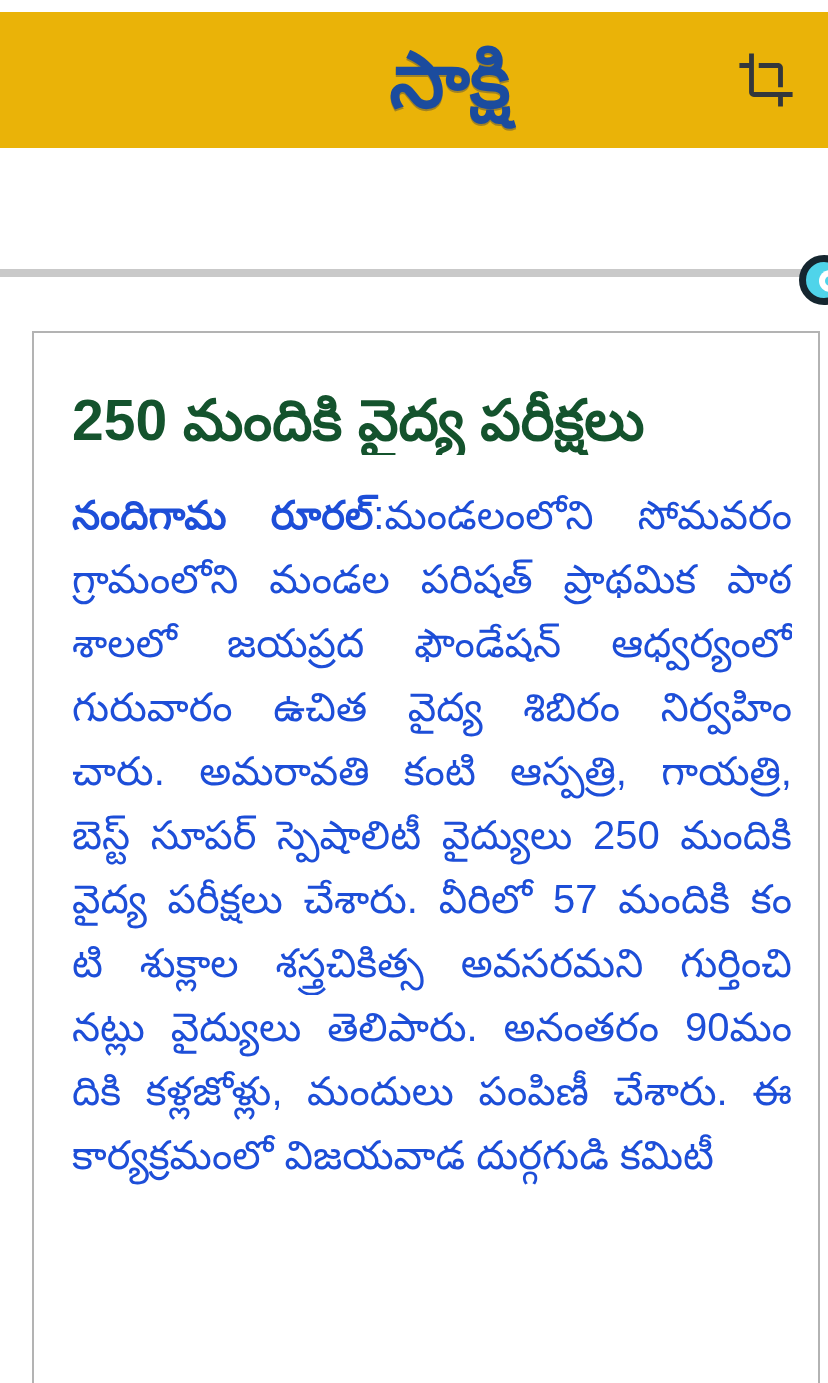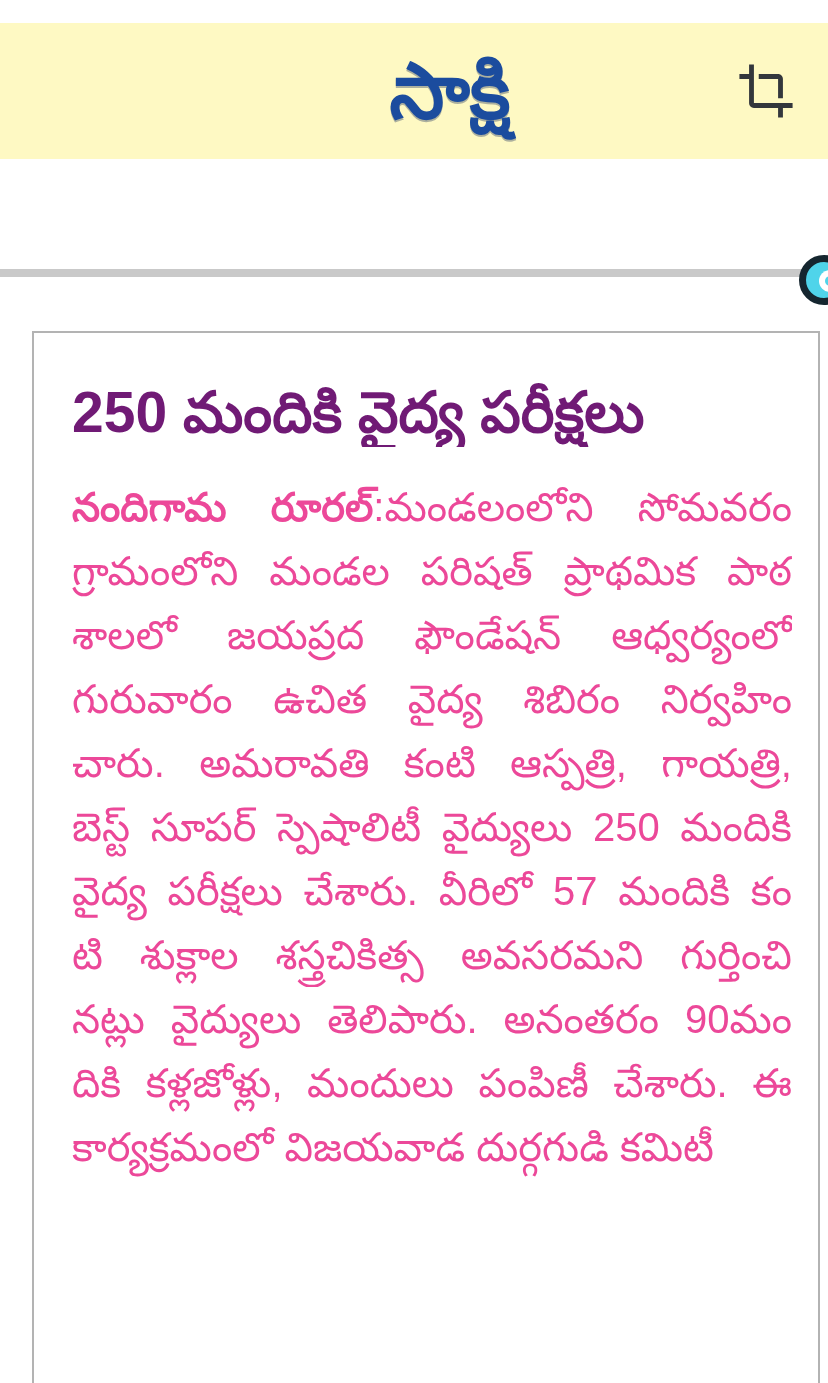--- a/index.html
+++ b/index.html
@@ -13,23 +13,23 @@
     font-family: "Liberation Sans", "DejaVu Sans", sans-serif;
   }
   .status-strip {
     position: absolute;
     left: 0; top: 0;
     width: 100%; height: 23px;
     background: #ffffff;
   }
   .app-header {
     position: absolute;
-    left: 0; top: 23px;
+    left: 0; top: 12px;
     width: 100%; height: 136px;
-    background: #fef9c3;
+    background: #eab308;
     display: flex;
     align-items: center;
     justify-content: center;
   }
   .app-logo {
     color: #1B4C9E;
     font-size: 78px;
     font-weight: 700;
     line-height: 1;
     transform: translateX(36px);
@@ -83,30 +83,30 @@
   .article-card {
     position: absolute;
     left: 32px; top: 331px;
     width: 788px; height: 1120px;
     box-sizing: border-box;
     background: #ffffff;
     border: 2px solid #B3B3B3;
     padding: 44px 26px 0 38px;
   }
   .article-headline {
-    margin: 0 0 28px 0;
+    margin: 8px 0 28px 0;
     font-size: 57px;
     font-weight: 700;
     line-height: 70px;
-    color: #701a75;
+    color: #14532d;
     white-space: nowrap;
     overflow: hidden;
   }
   .article-body {
-    color: #ec4899;
+    color: #1d4ed8;
     font-size: 40px;
     line-height: 64px;
   }
   .body-line {
     height: 64px;
     line-height: 64px;
     overflow: hidden;
     text-align: justify;
     text-align-last: justify;
   }

